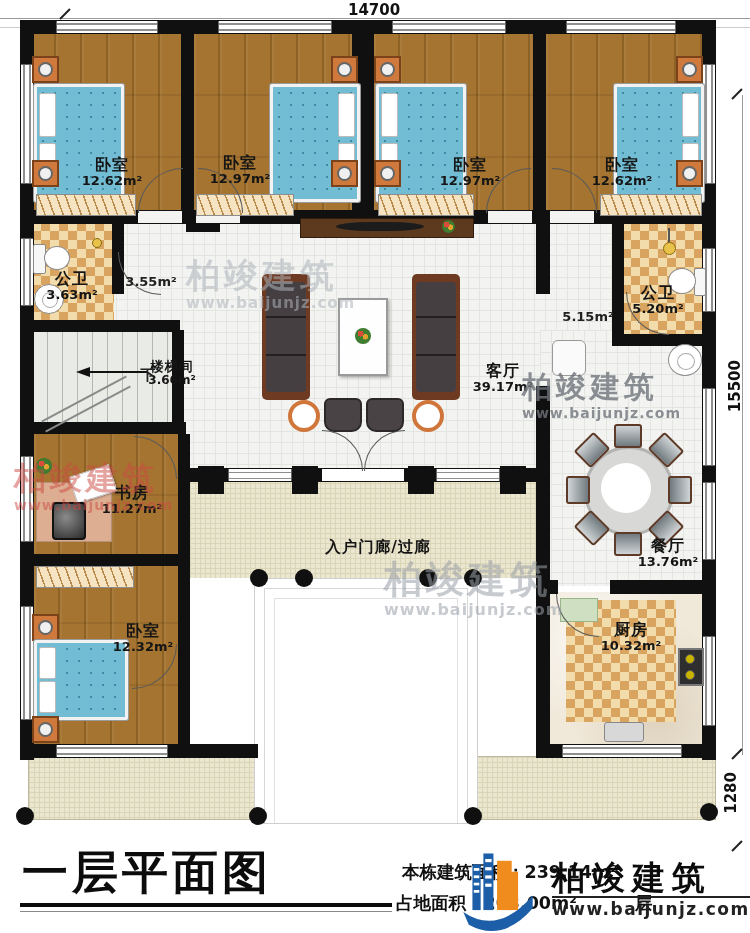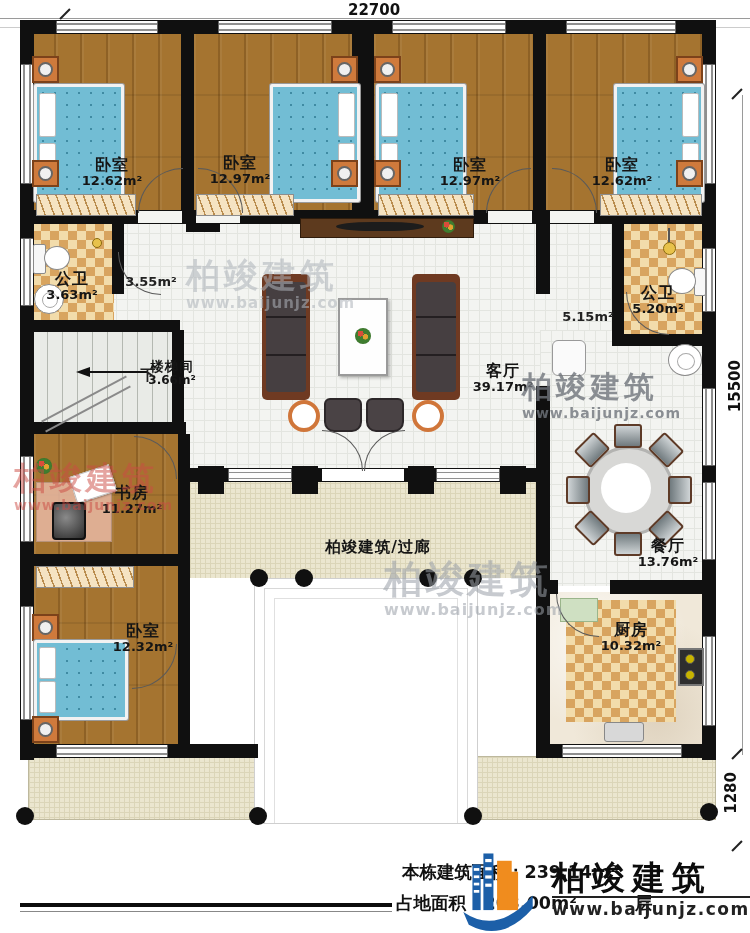--- a/index.html
+++ b/index.html
@@ -84,21 +84,21 @@
   .brand-url{position:absolute;font-weight:bold;color:#222;font-size:17px;letter-spacing:1.5px;z-index:72;border-top:2px solid #222;padding-top:1px;}
   .stair-arrow{position:absolute;width:0;height:0;border-style:solid;border-width:5px 14px 5px 0;border-color:transparent #111 transparent transparent;}
 </style>
 </head>
 <body>
 
 <div id="plan">
 
   <div class="dimline" style="left:0;top:18px;width:750px;height:1px"></div>
   <div class="dimline" style="left:0;top:27px;width:750px;height:1px;opacity:.5"></div>
-  <div class="dimtext" style="left:348px;top:1px">22700</div>
+  <div class="dimtext" style="left:348px;top:1px">14700</div>
   <div class="tick" style="left:58px;top:13px"></div>
   <div class="tick" style="left:694px;top:40px"></div>
   <div class="dimline" style="left:742px;top:95px;width:1px;height:660px"></div>
   <div class="tick" style="left:730px;top:93px"></div>
   <div class="tick" style="left:730px;top:753px"></div>
   <div class="tick" style="left:730px;top:845px"></div>
   <div class="dimtext vert" style="left:726px;top:360px">15500</div>
   <div class="dimtext vert" style="left:722px;top:772px">1280</div>
 
   <div class="abs tile" style="left:28px;top:222px;width:684px;height:254px"></div>
@@ -326,21 +326,21 @@
   </div>
   <div class="rlabel" style="left:132px;top:500px">
     <div class="nm">书房</div>
     <div class="ar">11.27m²</div>
   </div>
   <div class="rlabel" style="left:143px;top:638px">
     <div class="nm">卧室</div>
     <div class="ar">12.32m²</div>
   </div>
   <div class="rlabel" style="left:378px;top:548px">
-    <div class="nm" style="font-size:15.5px">柏竣建筑/过廊</div>
+    <div class="nm" style="font-size:15.5px">入户门廊/过廊</div>
   </div>
   <div class="rlabel" style="left:668px;top:553px">
     <div class="nm">餐厅</div>
     <div class="ar">13.76m²</div>
   </div>
   <div class="rlabel" style="left:631px;top:637px">
     <div class="nm">厨房</div>
     <div class="ar">10.32m²</div>
   </div>
 
@@ -354,20 +354,21 @@
   </div>
   <div class="wm" style="left:14px;top:462px;color:#cc4b44;opacity:.5">
     <div class="big" style="font-size:32px">柏竣建筑</div>
     <div class="url" style="font-size:14px">www.baijunjz.com</div>
   </div>
   <div class="wm" style="left:384px;top:560px;color:#9aa0a8;opacity:.55">
     <div class="big" style="font-size:38px">柏竣建筑</div>
     <div class="url" style="font-size:16px">www.baijunjz.com</div>
   </div>
 
+  <div class="ptitle" style="left:22px;top:842px;font-size:46px;letter-spacing:4px">一层平面图</div>
   <div class="abs" style="left:20px;top:903px;width:372px;height:4px;background:#0c0c0c"></div>
   <div class="abs" style="left:20px;top:911px;width:372px;height:1px;background:#888"></div>
 
   <div class="areas-line" style="left:402px;top:860px">
     <span>本栋建筑面积：</span><span>239.14m²</span>
   </div>
   <div class="areas-line" style="left:396px;top:891px">
     <span>占地面积：</span><span>203.00m²</span>
     <span style="margin-left:52px">层</span>
   </div>

